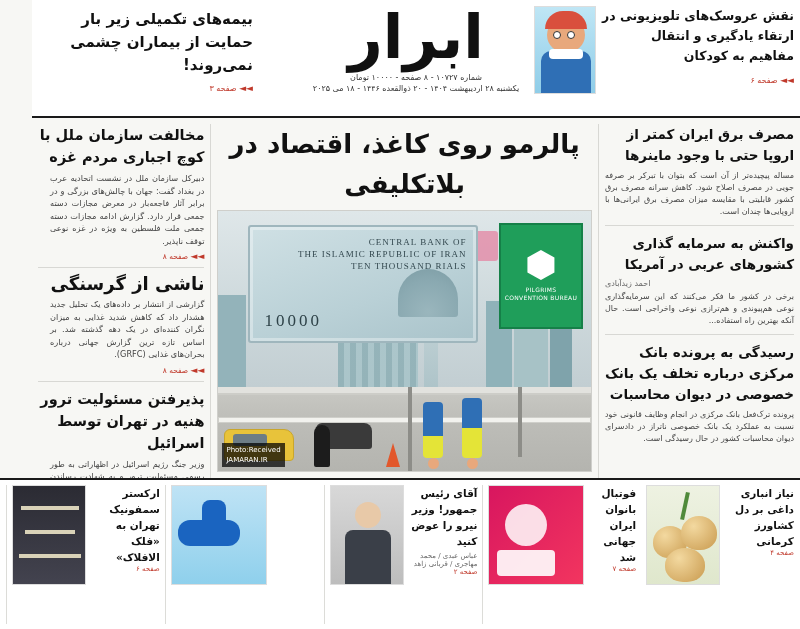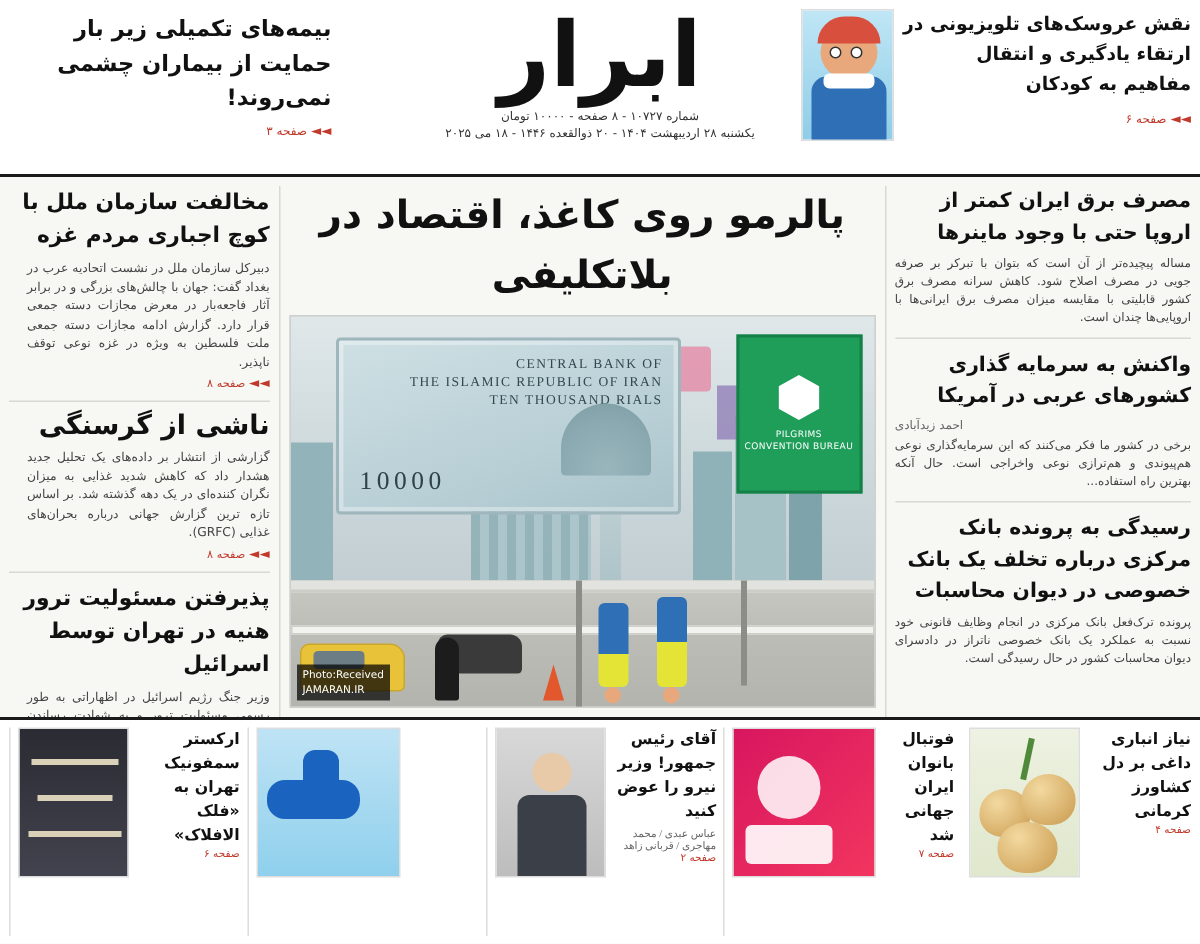--- a/index.html
+++ b/index.html
@@ -6,20 +6,21 @@
   html, body {
     margin: 0; padding: 0;
     background: #ffffff;
     font-family: "DejaVu Sans", "Liberation Sans", sans-serif;
   }
   #page {
     position: relative;
     width: 800px; height: 629px;
     background: #f7f7f4;
     overflow: hidden;
+    padding-left: 32px;
   }
 
   
   .masthead {
     position: relative;
     height: 118px;
     border-bottom: 2px solid #1a1a1a;
     background: #fff;
   }
   .logo-wrap {
@@ -327,21 +328,21 @@
   .bcell {
     flex: 1; display: flex; flex-direction: row-reverse; gap: 4px;
     border-left: 1px solid #dcdcd8; padding-left: 5px;
     direction: rtl;
   }
   .bcell:last-child { border-left: none; }
   .bcell .txt { flex: 1; text-align: right; }
   .bcell h4 {
     margin: 0; font-size: 10.5px; font-weight: bold; color: #111; line-height: 16px;
   }
-  .bcell .sm { font-size: 7px; color: #666; margin-top: 3px; font-family: Liberation Serif, serif; }
+  .bcell .sm { font-size: 7px; color: #666; margin-top: 3px; }
   .bcell .tag { font-size: 7px; color: #c0392b; margin-top: 0; }
   .thumb {
     width: 74px; height: 100px; flex: none; border: 1px solid #ddd; overflow: hidden; position: relative;
   }
   .th-orch { background: linear-gradient(#2b2b33,#43434f); }
   .th-orch .l { position:absolute; background:#d9d2b8; }
   .th-pipe { background: linear-gradient(#bfe3f5,#8fd0ec); }
   .th-pipe .pipe { position:absolute; left:6px; top:34px; width:62px; height:26px; background:#1a64c0; border-radius:12px;}
   .th-pipe .pipe2 { position:absolute; left:30px; top:14px; width:24px; height:40px; background:#1a64c0; border-radius:8px;}
   .th-person { background: linear-gradient(#d8d8d8,#bdbdbd); }

